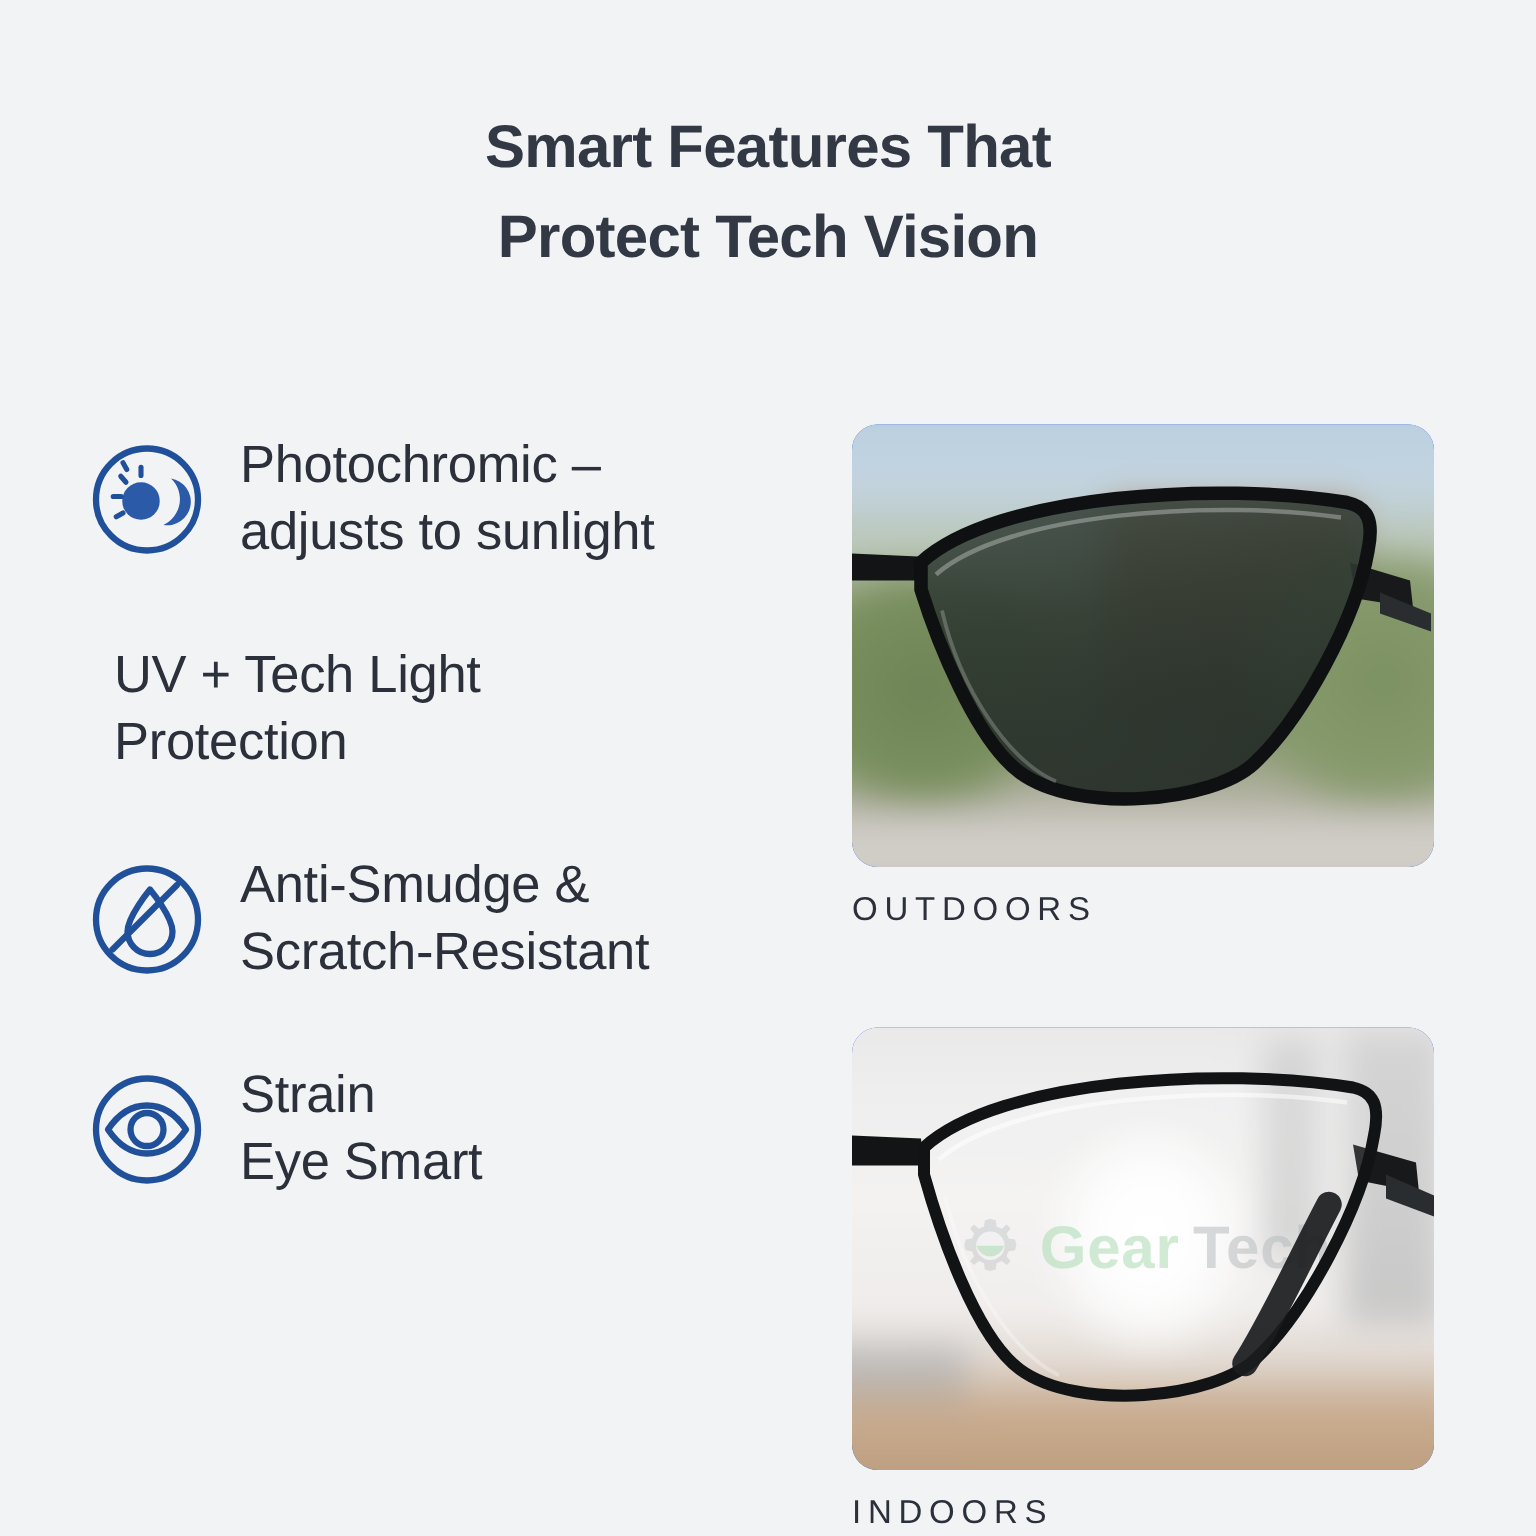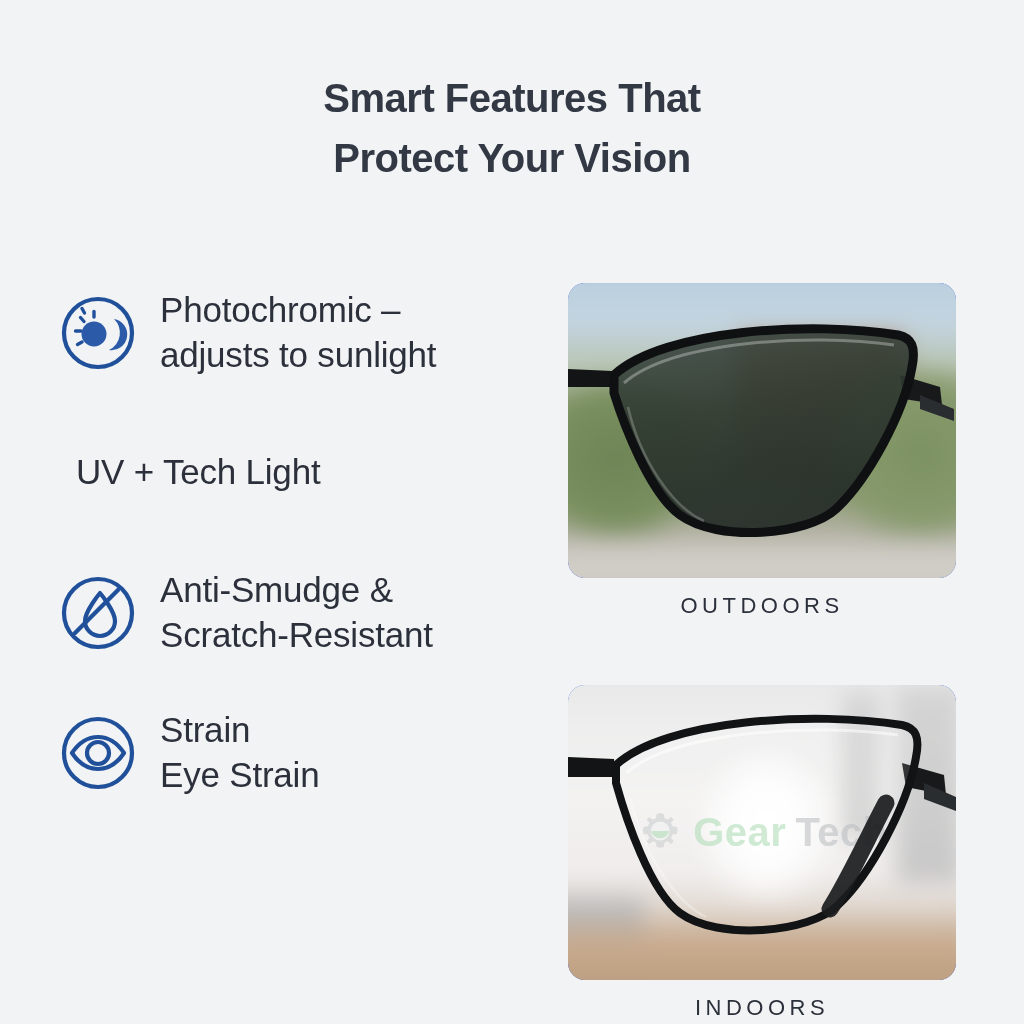--- a/index.html
+++ b/index.html
@@ -90,21 +90,20 @@
   .photo-card {
     position: relative;
     width: 388px;
     height: 295px;
     border-radius: 17px;
     overflow: hidden;
     background: #1d4ed8;
   }
 
   .caption {
-    text-align: center;
     font-size: 22px;
     letter-spacing: 4.5px;
     font-weight: 500;
     color: #2b303b;
     margin-top: 15px;
   }
 
   
   .scene-out {
     position: absolute;
@@ -239,21 +238,21 @@
   .watermark .wm-gear { color: #9fd6a8; }
   .watermark .wm-tech { color: #aeb2b5; }
 </style>
 </head>
 <body>
 
 <div class="page">
 
   <h1 class="headline">
     <span class="line">Smart Features That</span>
-    <span class="line">Protect Your Vision</span>
+    <span class="line">Protect Tech Vision</span>
   </h1>
 
   <div class="features">
 
     <div class="feature">
       <span class="feature-icon">
         <svg width="80" height="80" viewBox="0 0 80 80" fill="none">
           <circle cx="40" cy="40" r="34" stroke="#21509b" stroke-width="4.2"></circle>
           <circle cx="36" cy="41" r="12.5" fill="#2a5aa8"></circle>
           <path d="M56 26 a19 19 0 0 1 -5 31 a15.5 15.5 0 0 0 5 -31 z" fill="#2a5aa8"></path>
@@ -268,20 +267,21 @@
       </span>
       <span class="feature-text">
         <span class="ln">Photochromic –</span>
         <span class="ln">adjusts to sunlight</span>
       </span>
     </div>
 
     <div class="feature">
       <span class="feature-text">
         <span class="ln">UV + Tech Light</span>
+        <span class="ln">Protection</span>
       </span>
     </div>
 
     <div class="feature">
       <span class="feature-icon">
         <svg width="80" height="80" viewBox="0 0 80 80" fill="none">
           <circle cx="40" cy="40" r="34" stroke="#21509b" stroke-width="4.2"></circle>
           <path d="M42 20 C42 20 57 38 57 48 A15 15 0 0 1 27 48 C27 38 42 20 42 20 Z" stroke="#21509b" stroke-width="4.2" stroke-linejoin="round" fill="none"></path>
           <line x1="17" y1="60" x2="60" y2="17" stroke="#21509b" stroke-width="4.2" stroke-linecap="round"></line>
         </svg>
@@ -295,21 +295,21 @@
     <div class="feature">
       <span class="feature-icon">
         <svg width="80" height="80" viewBox="0 0 80 80" fill="none">
           <circle cx="40" cy="40" r="34" stroke="#21509b" stroke-width="4.2"></circle>
           <path d="M14 40 C22 28 31 24 40 24 C49 24 58 28 66 40 C58 52 49 56 40 56 C31 56 22 52 14 40 Z" stroke="#21509b" stroke-width="4.2" stroke-linejoin="round" fill="none"></path>
           <circle cx="40" cy="40" r="11" stroke="#21509b" stroke-width="4.2" fill="none"></circle>
         </svg>
       </span>
       <span class="feature-text">
         <span class="ln">Strain</span>
-        <span class="ln">Eye Strain</span>
+        <span class="ln">Eye Smart</span>
       </span>
     </div>
 
   </div>
 
   <div class="photo-col">
 
     <div class="photo-block">
       <div class="photo-card">
         <div class="scene-out">

